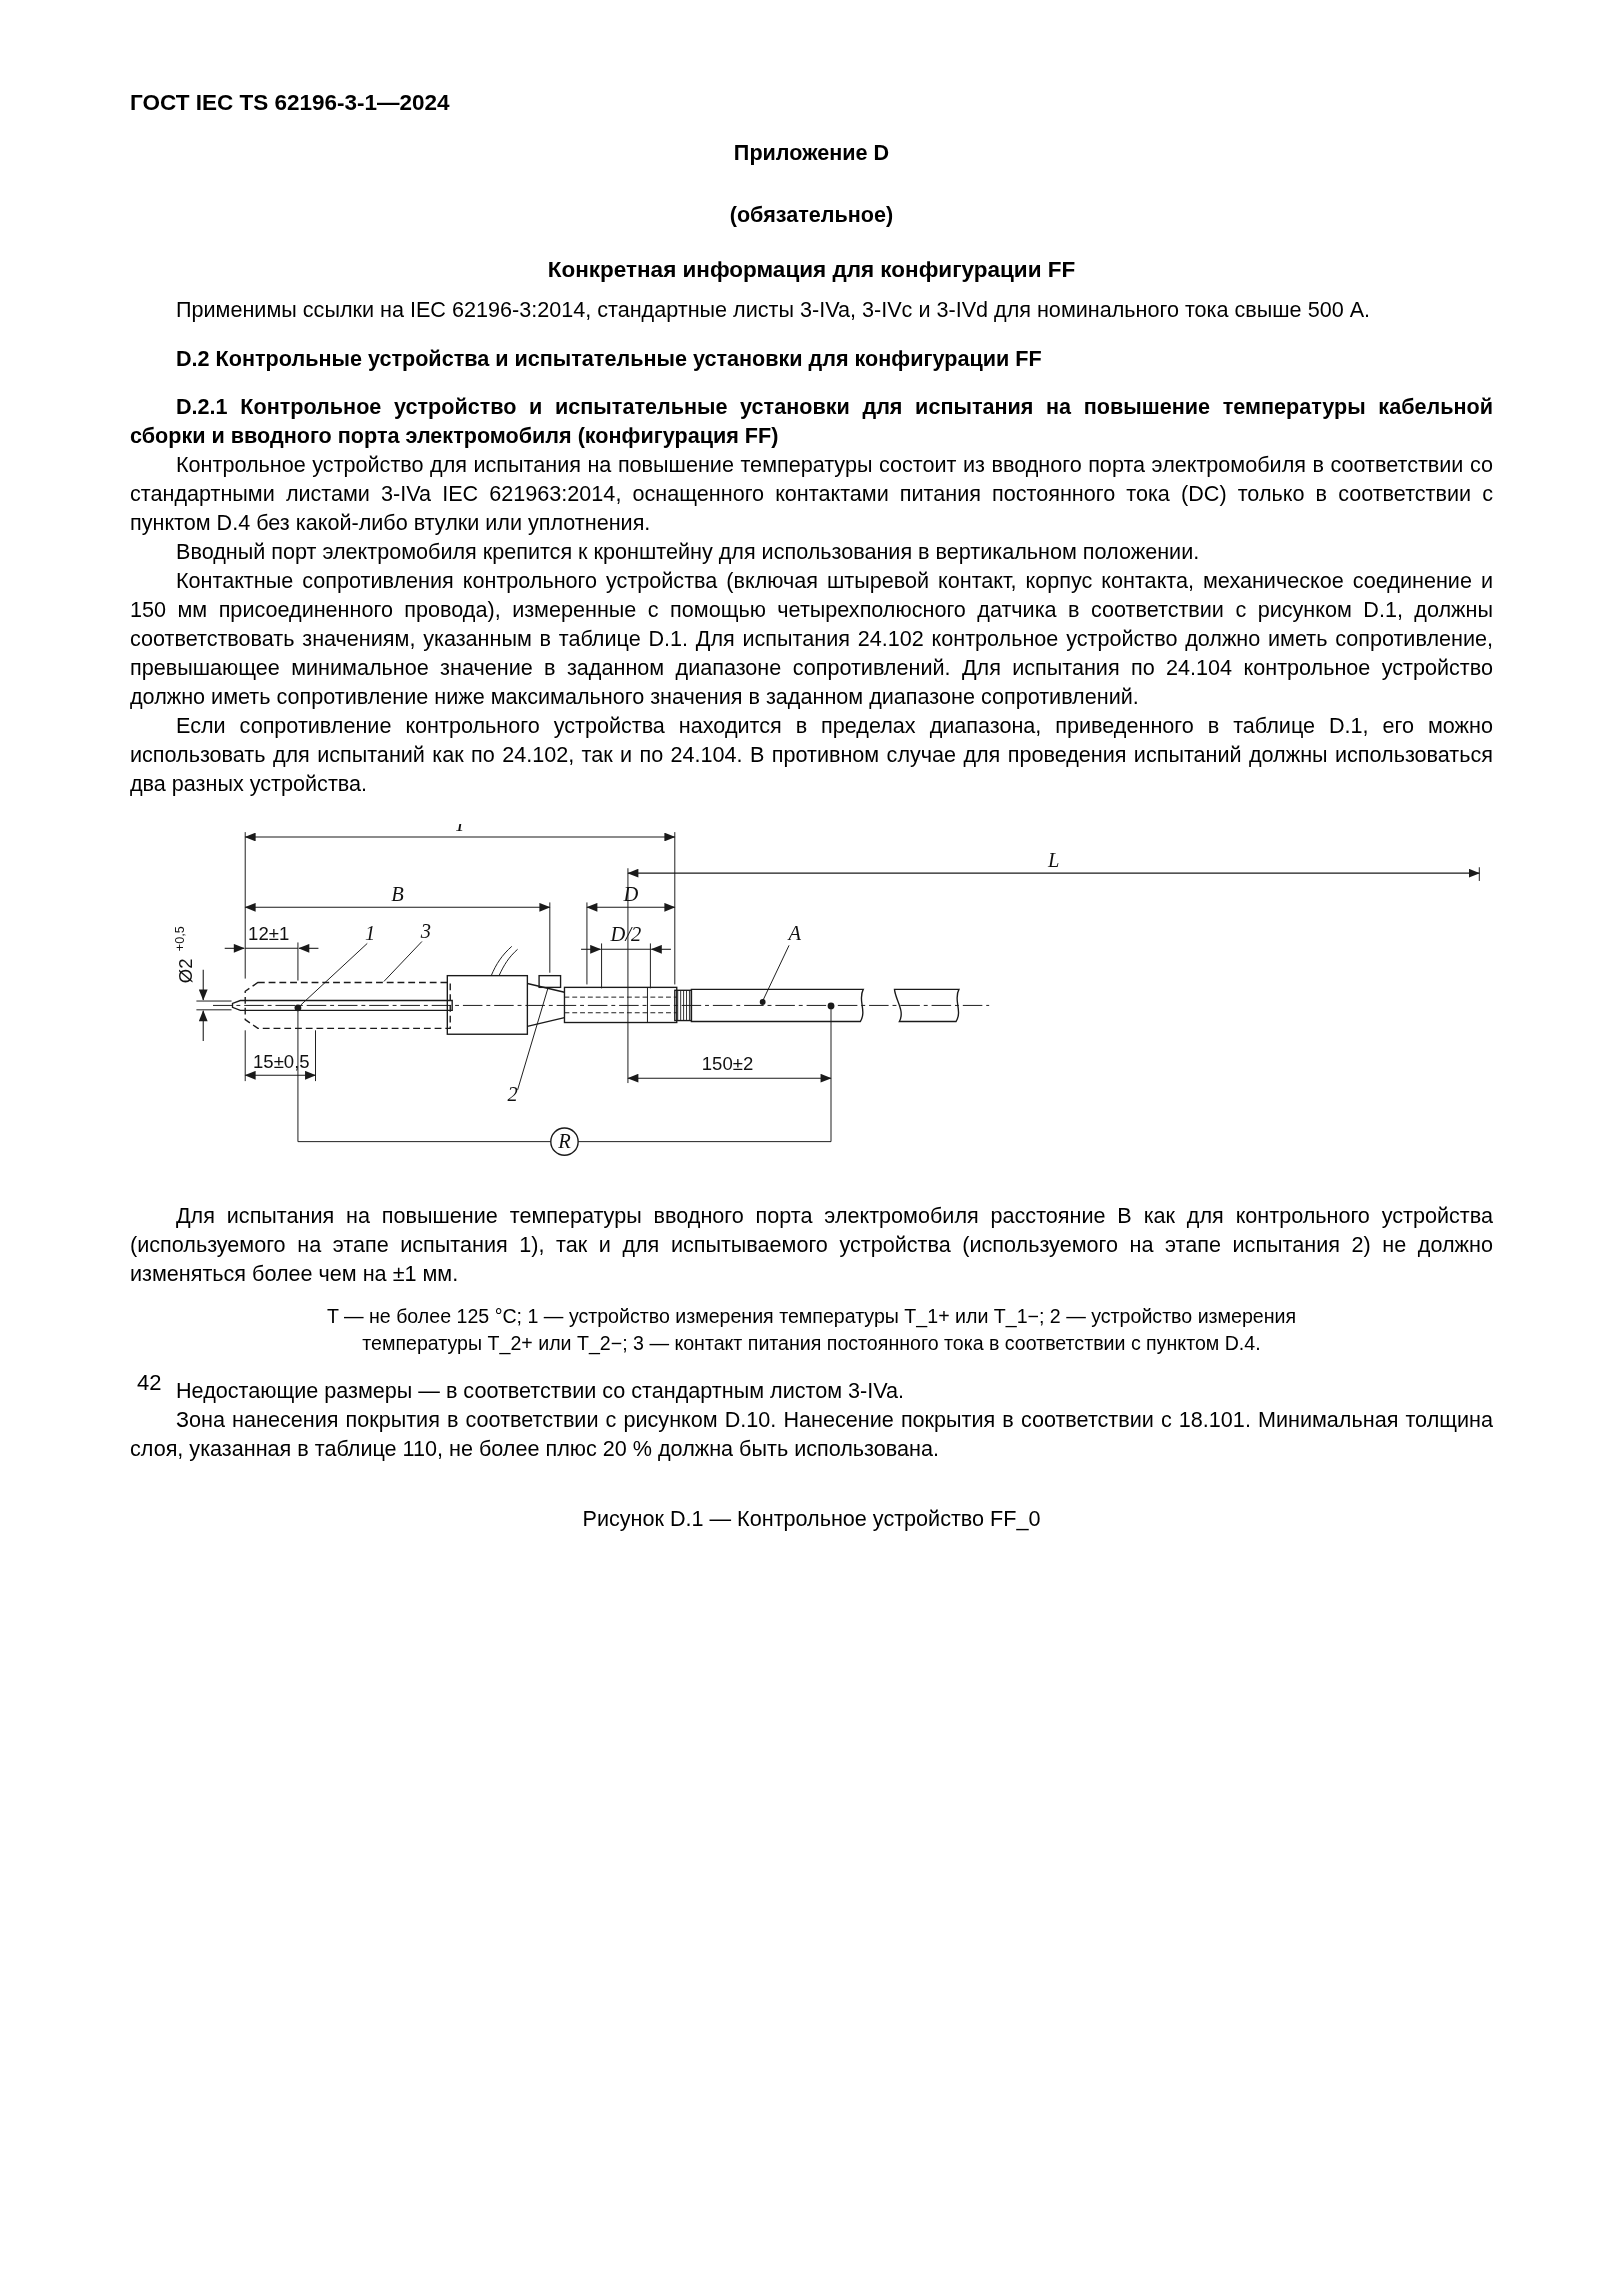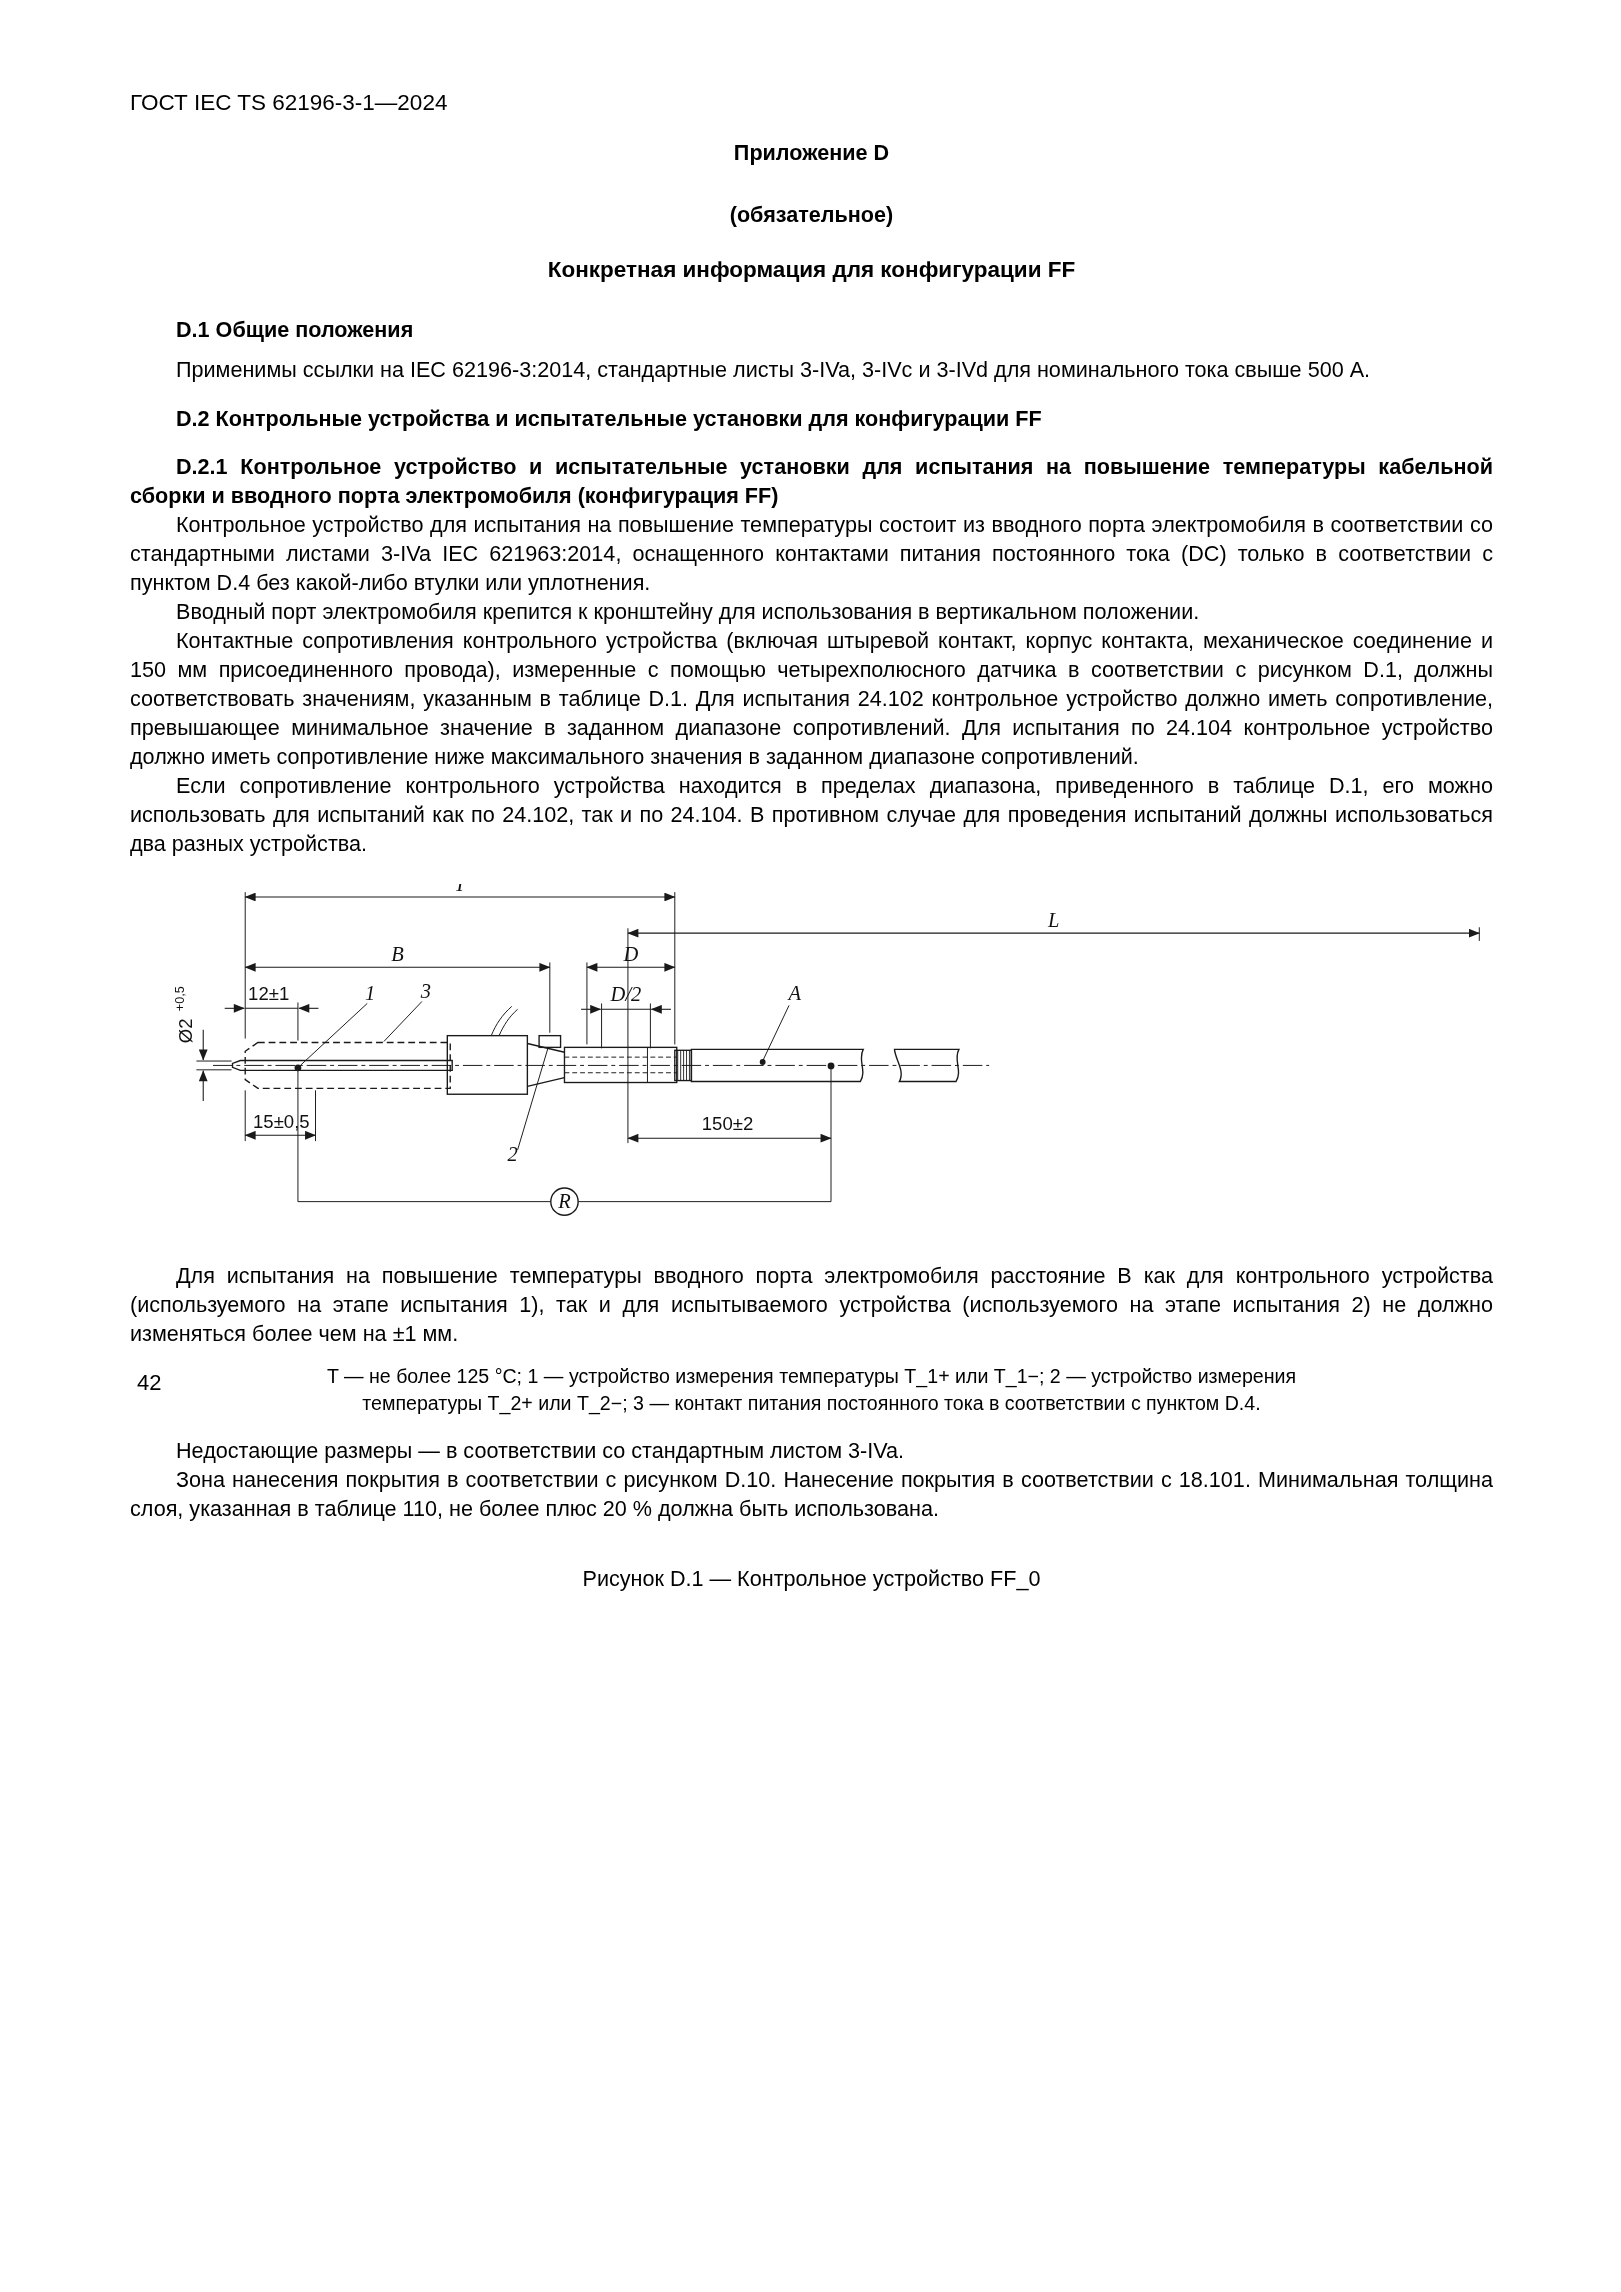--- a/index.html
+++ b/index.html
@@ -2,21 +2,21 @@
 <html><head>
 <meta charset="utf-8">
 <style>
   html,body { margin:0; padding:0; background:#888; }
   .page {
     width:1621px; height:2293px; background:#ffffff; position:relative;
     font-family:"Liberation Sans", sans-serif; color:#000;
     margin:0 auto; overflow:hidden;
   }
   .content { padding:90px 128px 0 130px; }
-  .doc-header { font-size:22.5px; font-weight:normal; }
+  .doc-header { font-size:22.5px; font-weight:bold; }
   .center { text-align:center;margin-top:33px; }
   .bold { font-weight:bold; }
   .annex-label { margin-top:22px; font-size:21.6px; line-height:29px; }
   .annex-type  { font-size:21.6px; line-height:29px; }
   .annex-title { margin-top:25.5px; font-size:22.5px; line-height:29px; }
   p, .heading {
     margin:0; font-size:21.6px; line-height:29px;
     text-align:justify; text-indent:46px;
   }
   .heading { font-weight:bold; }
@@ -47,21 +47,20 @@
 
 <div class="page">
   <div class="content">
 
     <div class="doc-header">ГОСТ IEC TS 62196-3-1—2024</div>
 
     <div class="annex-label center bold">Приложение D</div>
     <div class="annex-type center bold">(обязательное)</div>
     <div class="annex-title center bold">Конкретная информация для конфигурации FF</div>
 
-    <div class="heading mt-lg">D.1 Общие положения</div>
     <p class="mt-sm">Применимы ссылки на IEC 62196-3:2014, стандартные листы 3-IVa, 3-IVc и 3-IVd для номинального тока свыше 500 А.</p>
 
     <div class="heading mt-md">D.2 Контрольные устройства и испытательные установки для конфигурации FF</div>
 
     <div class="heading mt-md">D.2.1 Контрольное устройство и испытательные установки для испытания на повышение температуры кабельной сборки и вводного порта электромобиля (конфигурация FF)</div>
     <p>Контрольное устройство для испытания на повышение температуры состоит из вводного порта электромобиля в соответствии со стандартными листами 3-IVa IEC 621963:2014, оснащенного контактами питания постоянного тока (DC) только в соответствии с пунктом D.4 без какой-либо втулки или уплотнения.</p>
     <p>Вводный порт электромобиля крепится к кронштейну для использования в вертикальном положении.</p>
     <p>Контактные сопротивления контрольного устройства (включая штыревой контакт, корпус контакта, механическое соединение и 150 мм присоединенного провода), измеренные с помощью четырехполюсного датчика в соответствии с рисунком D.1, должны соответствовать значениям, указанным в таблице D.1. Для испытания 24.102 контрольное устройство должно иметь сопротивление, превышающее минимальное значение в заданном диапазоне сопротивлений. Для испытания по 24.104 контрольное устройство должно иметь сопротивление ниже максимального значения в заданном диапазоне сопротивлений.</p>
     <p>Если сопротивление контрольного устройства находится в пределах диапазона, приведенного в таблице D.1, его можно использовать для испытаний как по 24.102, так и по 24.104. В противном случае для проведения испытаний должны использоваться два разных устройства.</p>
 

